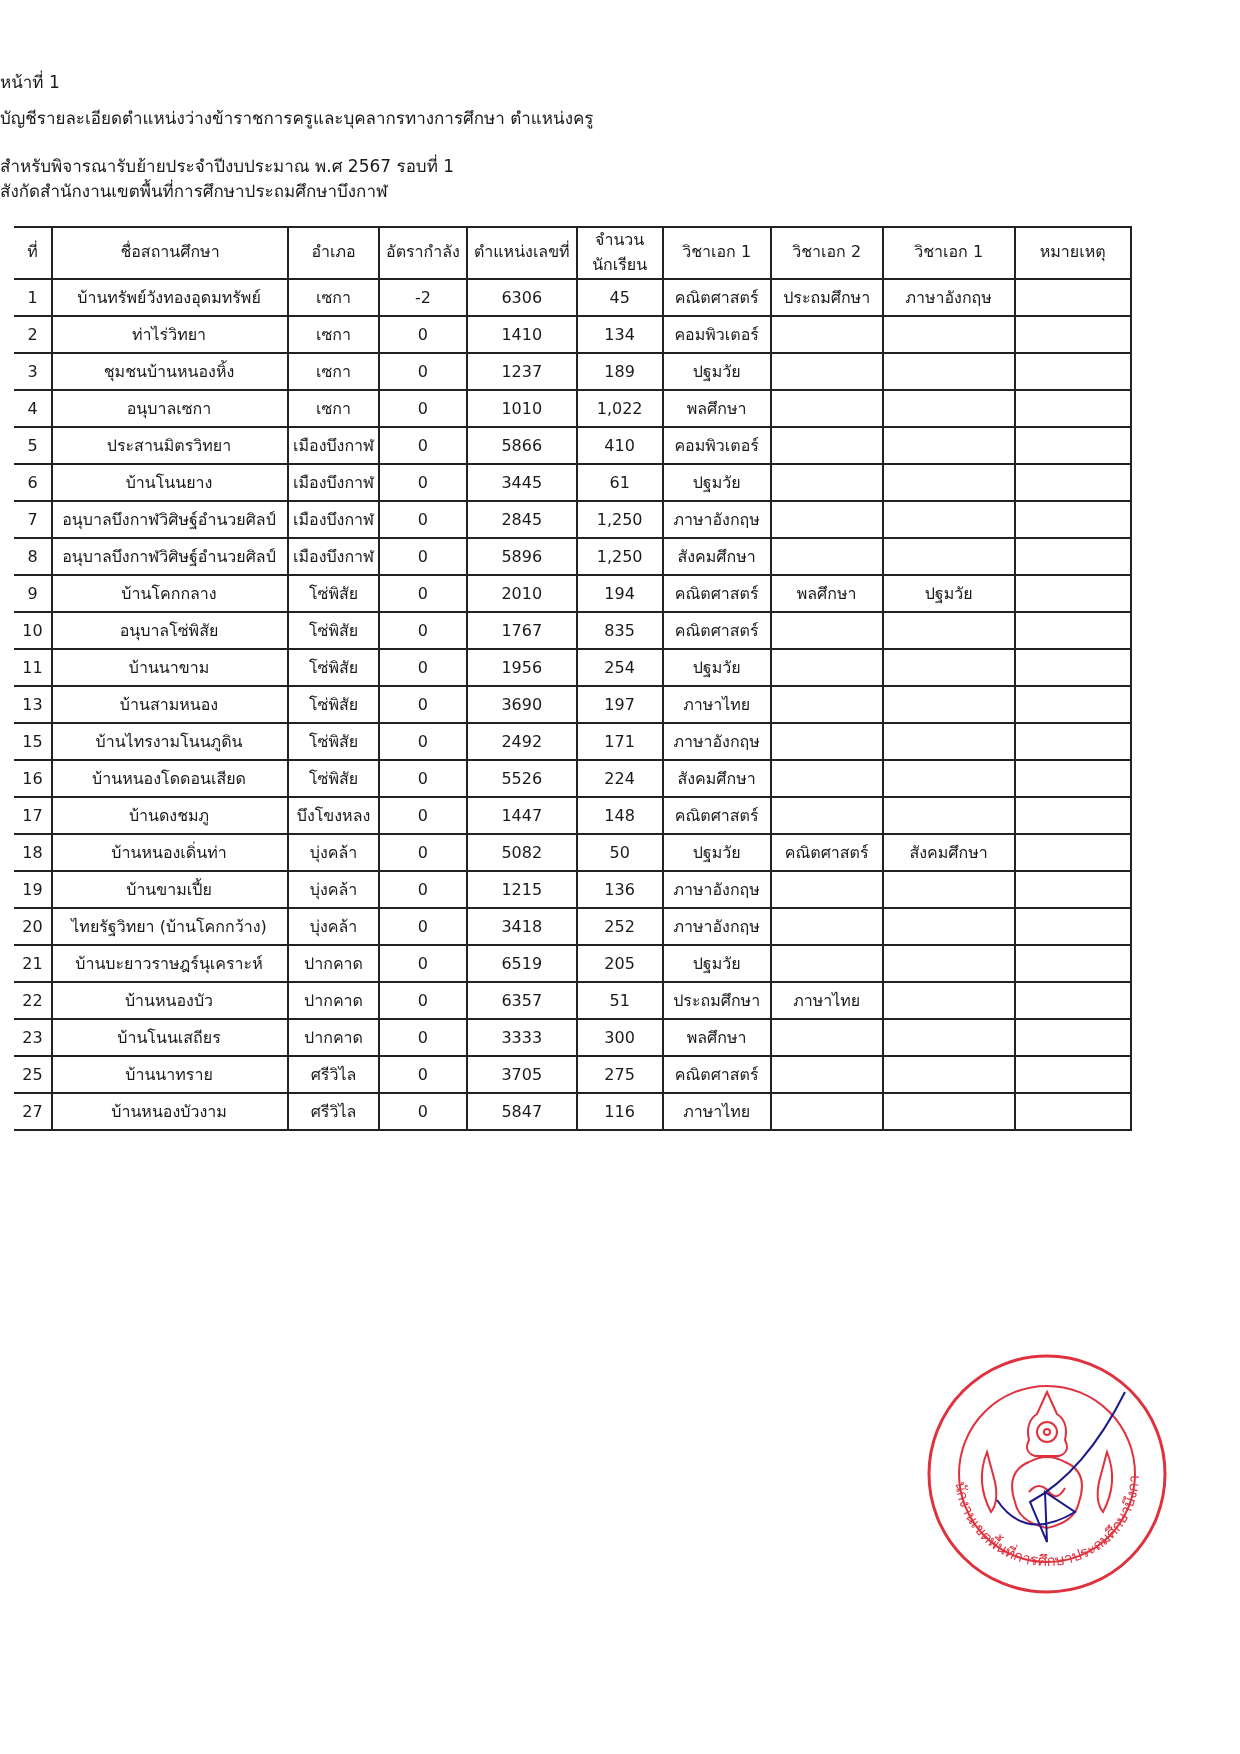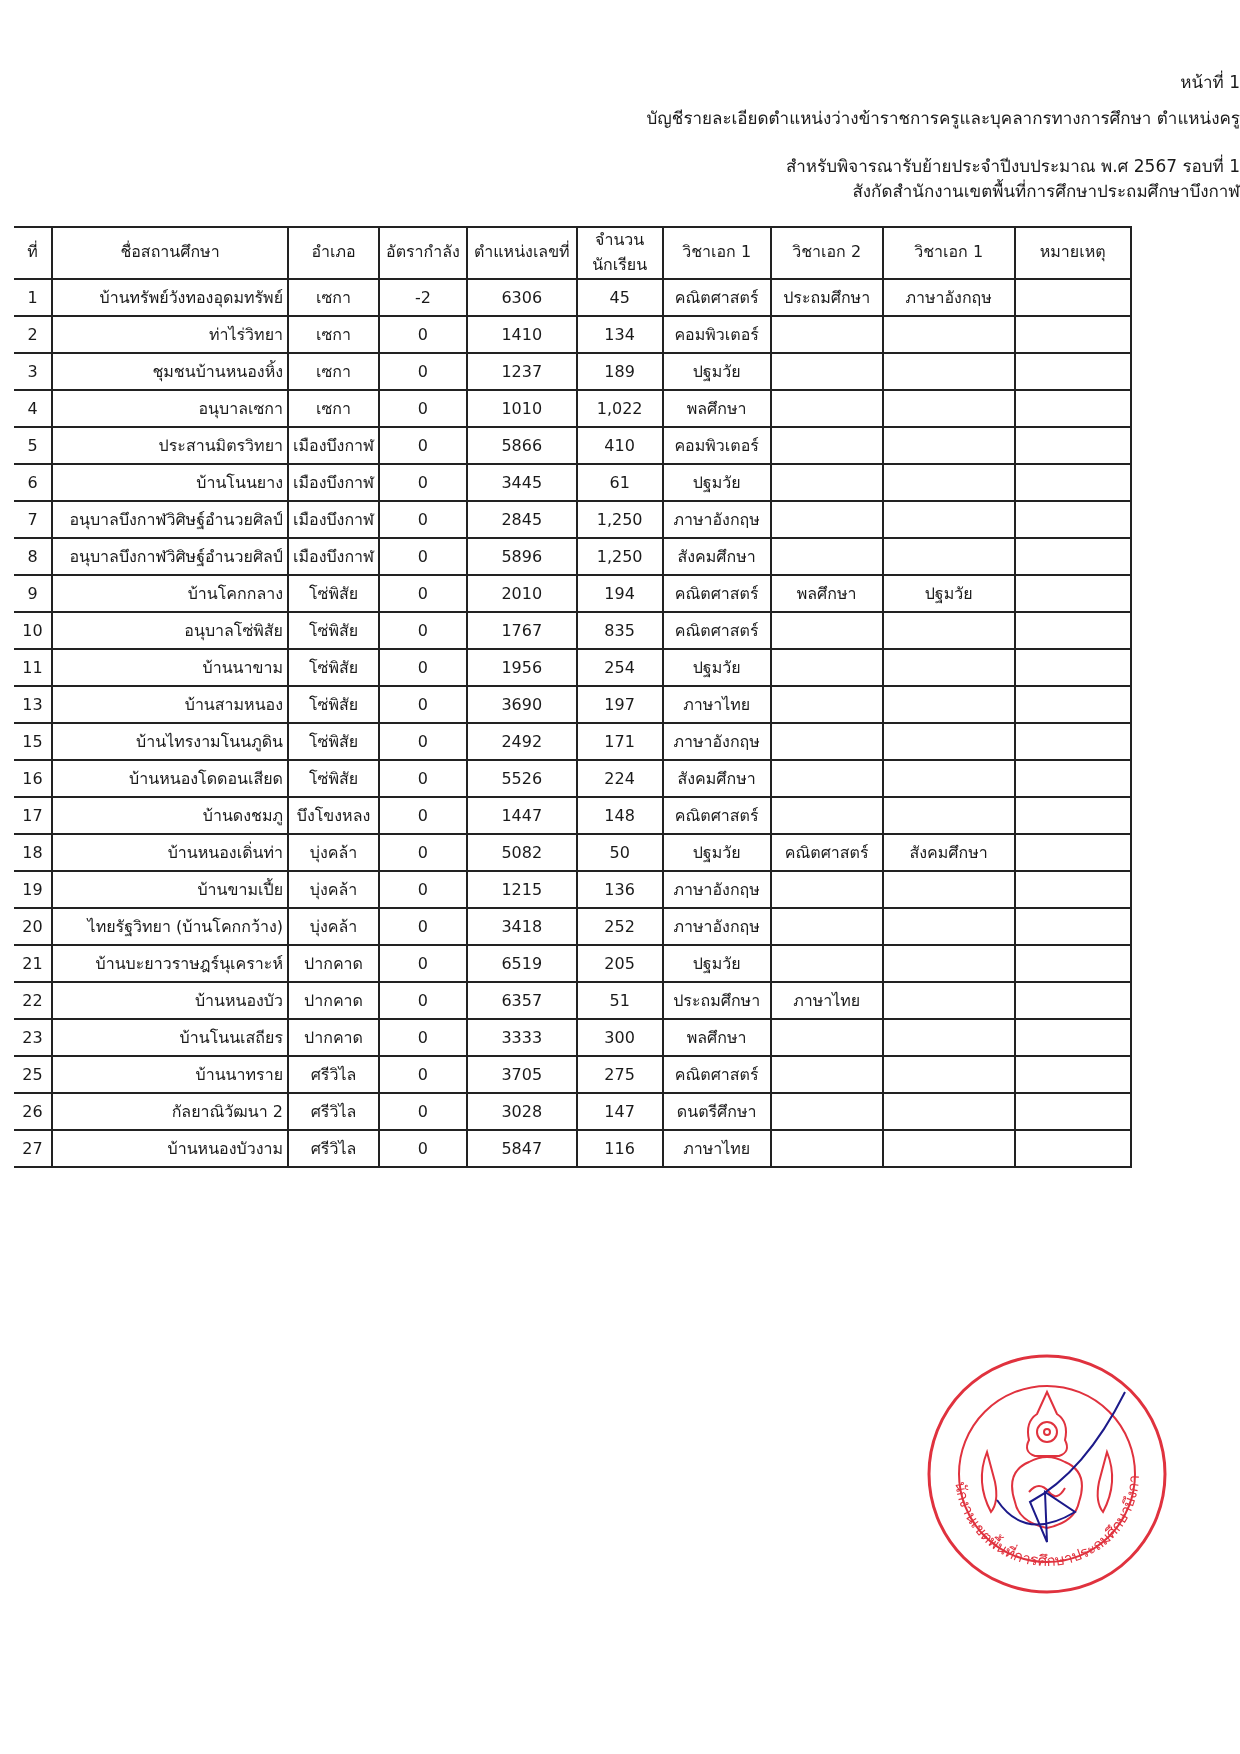--- a/index.html
+++ b/index.html
@@ -1,29 +1,29 @@
 <!DOCTYPE html>
 <html><head>
 <meta charset="utf-8">
 <style>
   html, body { margin: 0; padding: 0; background: #ffffff; }
   body { width: 1240px; height: 1754px; position: relative; overflow: hidden;
          font-family: "DejaVu Sans", "Liberation Sans", sans-serif; color: #1a1a1a; }
-  .heading { position: absolute; left: 0; width: 1240px; text-align: right; font-size: 17px; }
+  .heading { position: absolute; left: 0; width: 1240px; text-align: left; font-size: 17px; }
   #h-page { top: 68px; }
   #h-title { top: 104px; }
   #h-sub { top: 152px; }
   #h-org { top: 177px; }
 
   table.tbl { position: absolute; left: 14px; top: 226px; border-collapse: collapse;
               table-layout: fixed; font-size: 16px; }
   table.tbl th, table.tbl td { border: 2px solid #222; padding: 0 4px; height: 35px;
               text-align: center; white-space: nowrap; overflow: hidden; font-weight: normal; }
   table.tbl thead th { height: 49px; line-height: 1.55; font-size: 16px; }
-  table.tbl td.name { text-align: right; padding-left: 2px; }
+  table.tbl td.name { text-align: center; padding-left: 2px; }
   table.tbl tr > *:first-child { border-left: none; }
   col.c-no { width: 38px; } col.c-name { width: 236px; } col.c-dist { width: 74px; }
   col.c-rate { width: 70px; } col.c-pos { width: 90px; } col.c-stu { width: 86px; }
   col.c-m1 { width: 108px; } col.c-m2 { width: 112px; } col.c-m3 { width: 132px; }
   col.c-note { width: 116px; }
   thead th.small { font-size: 14px; padding: 0 6px; }
 
   .stamp { position: absolute; left: 925px; top: 1352px; width: 245px; height: 245px; }
 </style>
 </head>
@@ -323,32 +323,20 @@
         <td>ศรีวิไล</td>
         <td>0</td>
         <td>3705</td>
         <td>275</td>
         <td>คณิตศาสตร์</td>
         <td></td>
         <td></td>
         <td></td>
       </tr>
       <tr>
-        <td>26</td>
-        <td class="name">กัลยาณิวัฒนา 2</td>
-        <td>ศรีวิไล</td>
-        <td>0</td>
-        <td>3028</td>
-        <td>147</td>
-        <td>ดนตรีศึกษา</td>
-        <td></td>
-        <td></td>
-        <td></td>
-      </tr>
-      <tr>
         <td>27</td>
         <td class="name">บ้านหนองบัวงาม</td>
         <td>ศรีวิไล</td>
         <td>0</td>
         <td>5847</td>
         <td>116</td>
         <td>ภาษาไทย</td>
         <td></td>
         <td></td>
         <td></td>

